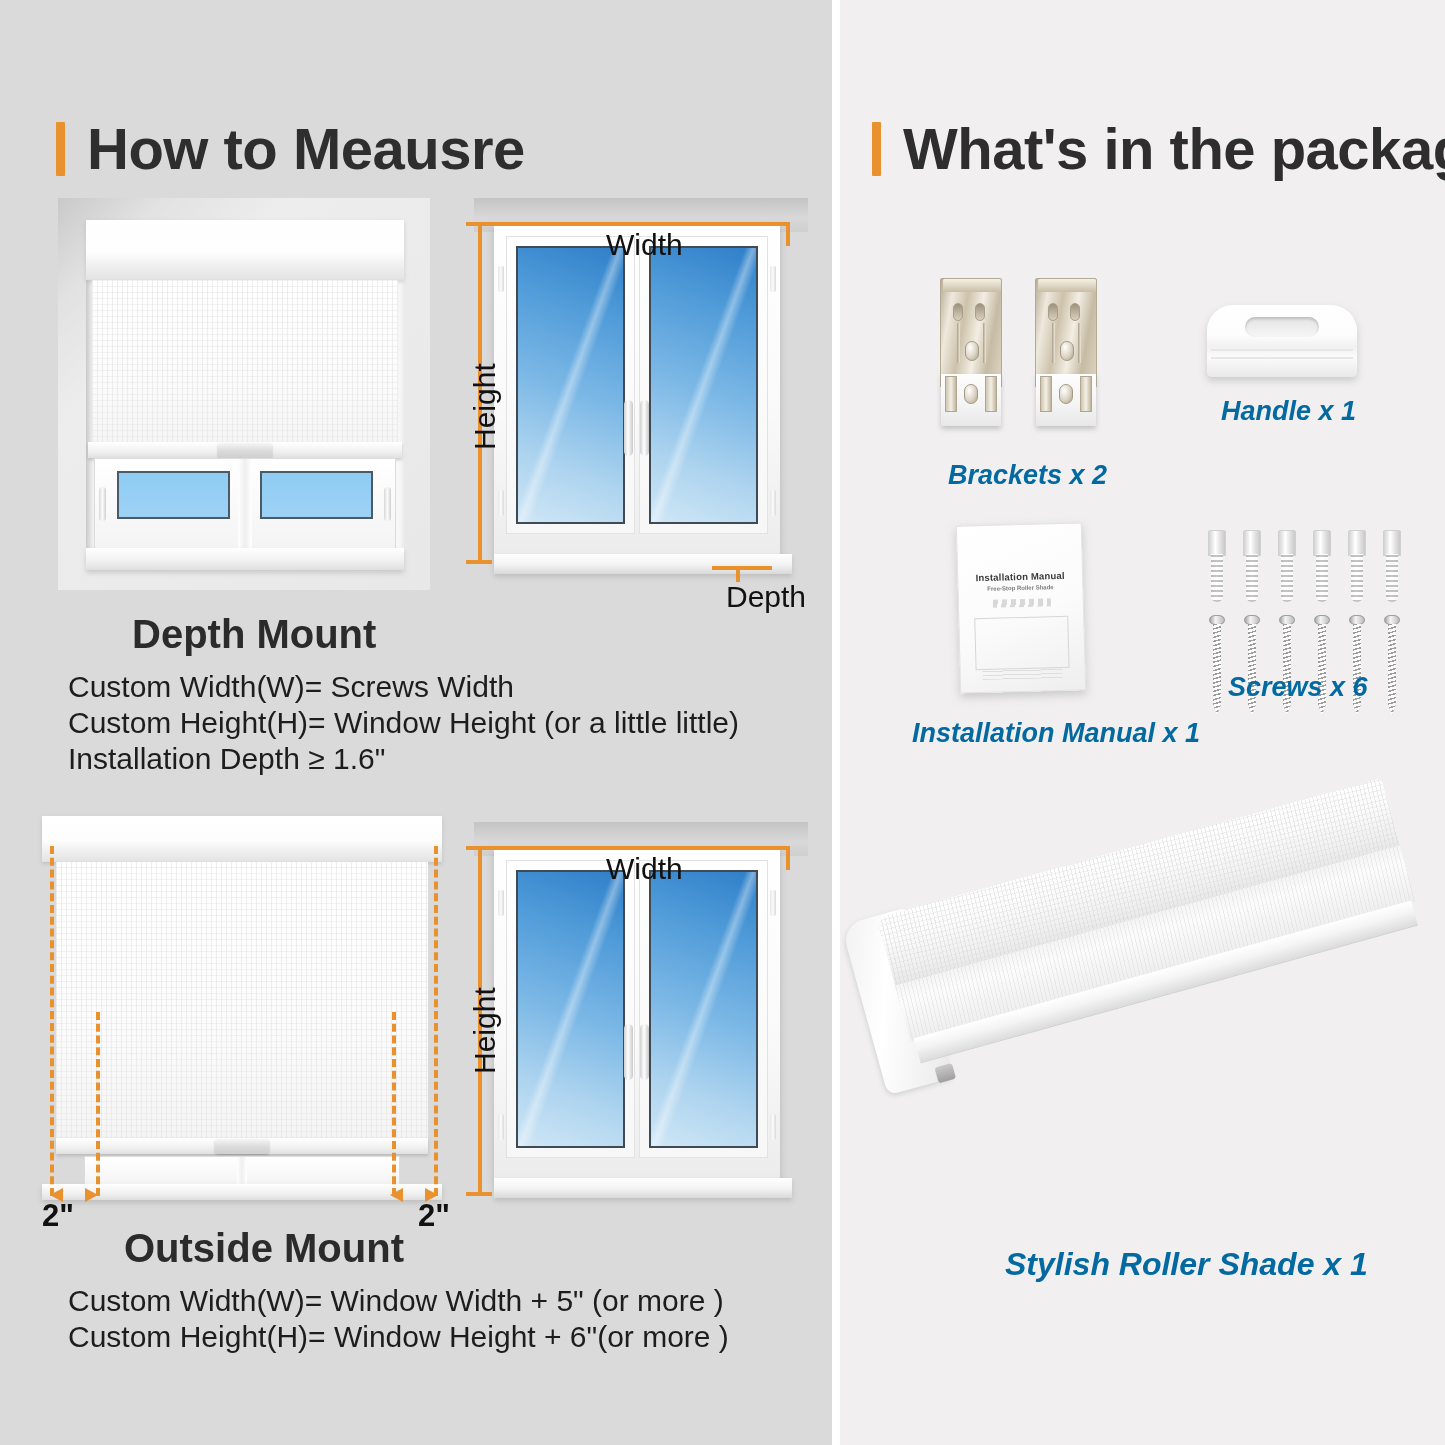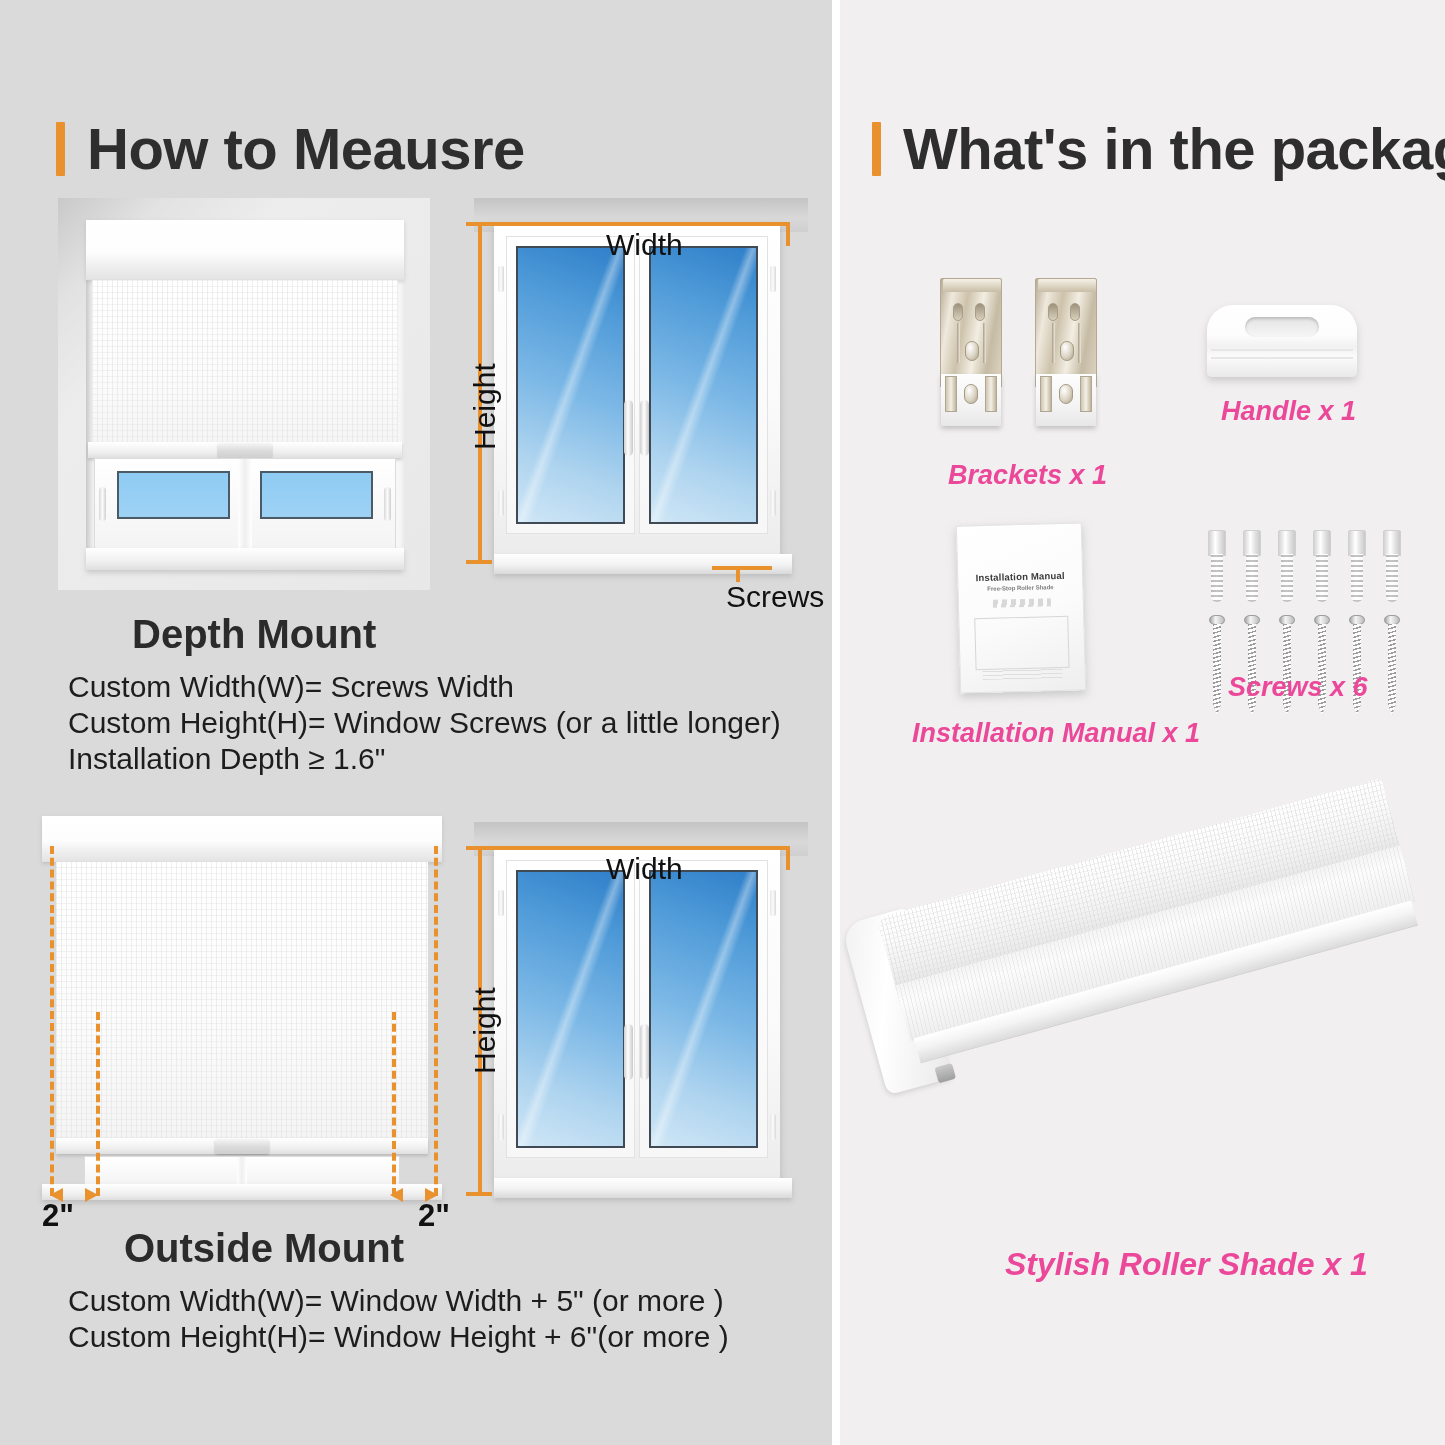--- a/index.html
+++ b/index.html
@@ -163,21 +163,21 @@
   }
   .arrow-pair::before { left: 0;  border-right: 13px solid #e8912d; }
   .arrow-pair::after  { right: 0; border-left: 13px solid #e8912d; }
   .inch-label {
     position: absolute; font-size: 31px; font-weight: bold; color: #111;
   }
 
   
   .pkg-label {
     position: absolute; font-size: 27px; font-weight: bold; font-style: italic;
-    color: #ec4899; white-space: nowrap;
+    color: #0369a1; white-space: nowrap;
   }
 
   
   .bracket { position: absolute; width: 62px; height: 150px; }
   .bracket .bk-body {
     position: absolute; left: 0; top: 0; width: 62px; height: 110px;
     background: linear-gradient(100deg,#b8ac97 0%,#efe9dd 18%,#cdc2ab 38%,#f3eee3 58%,#c6bba4 78%,#ded5c3 100%);
     border: 1px solid #b4a991;
     border-radius: 2px;
   }
@@ -381,26 +381,26 @@
     <div class="mcap-h" style="left:328px; top:24px;"></div>
     <div class="dim-label" style="left:148px; top:30px;">Width</div>
 
     <div class="mline-v" style="left:20px; top:26px; height:340px;"></div>
     <div class="mcap-v" style="left:8px; top:24px;"></div>
     <div class="mcap-v" style="left:8px; top:362px;"></div>
     <div class="dim-label vertical" style="left:10px; top:252px;">Height</div>
 
     <div class="mline-h" style="left:254px; top:368px; width:60px;"></div>
     <div class="mline-v" style="left:278px; top:368px; height:16px;"></div>
-    <div class="dim-label" style="left:268px; top:382px;">Screws</div>
+    <div class="dim-label" style="left:268px; top:382px;">Depth</div>
   </div>
 
   <div class="section-title" style="left:132px; top:612px;">Depth Mount</div>
   <div class="body-line" style="left:68px; top:670px;">Custom Width(W)= Screws Width</div>
-  <div class="body-line" style="left:68px; top:706px;">Custom Height(H)= Window Screws (or a little longer)</div>
+  <div class="body-line" style="left:68px; top:706px;">Custom Height(H)= Window Height (or a little little)</div>
   <div class="body-line" style="left:68px; top:742px;">Installation Depth ≥ 1.6"</div>
 
   <div class="shade-scene" style="left:42px; top:812px; width:400px; height:392px;">
     <div style="position:absolute; inset:0; background:#dadada;"></div>
     <div class="headrail" style="left:0; right:0; top:4px; height:46px;"></div>
     <div class="fabric" style="left:14px; right:14px; top:50px; bottom:60px;"></div>
     <div class="bottomrail" style="left:14px; right:14px; top:calc(100% - 66px);">
       <div class="pull-tab" style="top:1px;"></div>
     </div>
     <div class="win-frame" style="left:42px; right:42px; top:calc(100% - 48px); height:30px;">
@@ -486,21 +486,21 @@
       <div class="bk-arm" style="left:42px; top:44px;"></div>
       <div class="bk-hole" style="left:24px; top:62px;"></div>
     </div>
     <div class="bk-plate">
       <div class="bk-clip" style="left:4px;"></div>
       <div class="bk-clip" style="right:4px;"></div>
       <div class="bk-hole" style="left:23px; top:10px;"></div>
     </div>
   </div>
 
-  <div class="pkg-label" style="left:948px; top:460px;">Brackets x 1</div>
+  <div class="pkg-label" style="left:948px; top:460px;">Brackets x 2</div>
 
   <div class="handle-part" style="left:1207px; top:305px;">
     <div class="h-slot"></div>
     <div class="h-ridge" style="top:44px;"></div>
     <div class="h-ridge" style="top:52px;"></div>
   </div>
   <div class="pkg-label" style="left:1221px; top:396px;">Handle x 1</div>
 
   <div class="manual" style="left:958px; top:524px;">
     <div class="m-title">Installation Manual</div>

